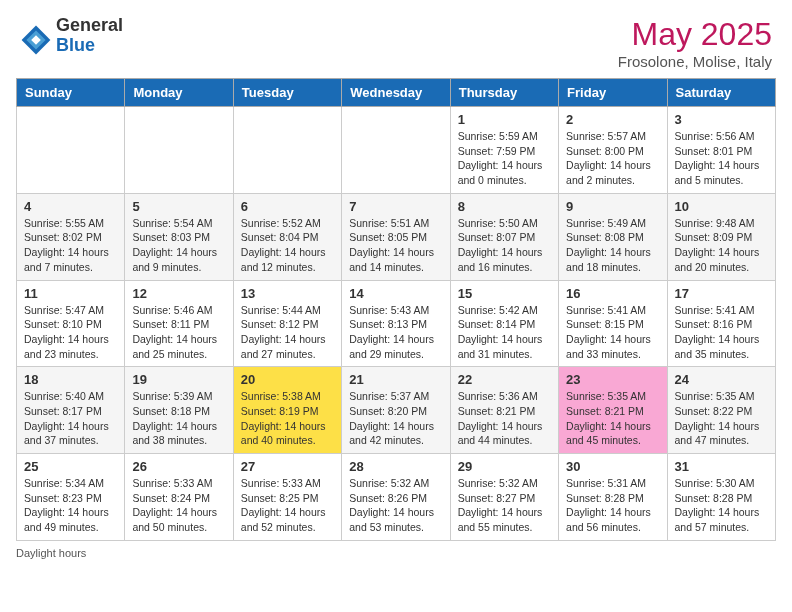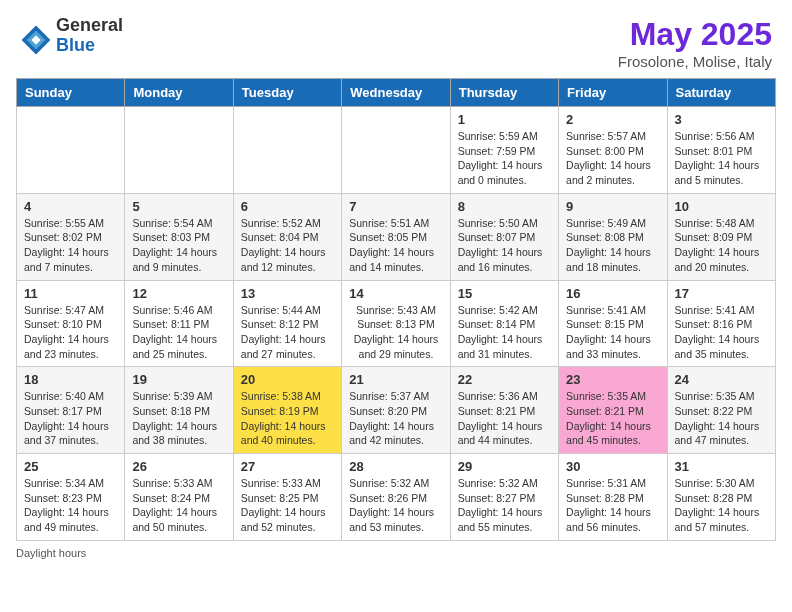--- a/index.html
+++ b/index.html
@@ -37,22 +37,22 @@
     .logo-icon {
       width: 32px;
       height: 32px;
       margin-right: 4px;
     }
     .title-block {
       text-align: right;
     }
     .month-title {
       font-size: 32px;
-      font-weight: bold;
-      color: #6d28d9;
+      font-weight: normal;
+      color: #be185d;
     }
     .subtitle {
       font-size: 15px;
       color: #555;
     }
     .calendar {
       width: 100%;
       border-collapse: collapse;
       padding: 8px 8px;
       margin: 0 8px;
@@ -201,21 +201,21 @@
             </td>
             <td style="background: rgb(245, 245, 245);">
               <span class="day-number">9</span>
               <div class="day-info" style="white-space: pre-line;">Sunrise: 5:49 AM
 Sunset: 8:08 PM
 Daylight: 14 hours
 and 18 minutes.</div>
             </td>
             <td style="background: rgb(245, 245, 245);">
               <span class="day-number">10</span>
-              <div class="day-info" style="white-space: pre-line;">Sunrise: 5:48 AM
+              <div class="day-info" style="white-space: pre-line;">Sunrise: 9:48 AM
 Sunset: 8:09 PM
 Daylight: 14 hours
 and 20 minutes.</div>
             </td>
           </tr>
           <tr>
             <td>
               <span class="day-number">11</span>
               <div class="day-info" style="white-space: pre-line;">Sunrise: 5:47 AM
 Sunset: 8:10 PM
@@ -231,21 +231,21 @@
             </td>
             <td>
               <span class="day-number">13</span>
               <div class="day-info" style="white-space: pre-line;">Sunrise: 5:44 AM
 Sunset: 8:12 PM
 Daylight: 14 hours
 and 27 minutes.</div>
             </td>
             <td>
               <span class="day-number">14</span>
-              <div class="day-info" style="white-space: pre-line; text-align: center;">Sunrise: 5:43 AM
+              <div class="day-info" style="white-space: pre-line;">Sunrise: 5:43 AM
 Sunset: 8:13 PM
 Daylight: 14 hours
 and 29 minutes.</div>
             </td>
             <td>
               <span class="day-number">15</span>
               <div class="day-info" style="white-space: pre-line;">Sunrise: 5:42 AM
 Sunset: 8:14 PM
 Daylight: 14 hours
 and 31 minutes.</div>

